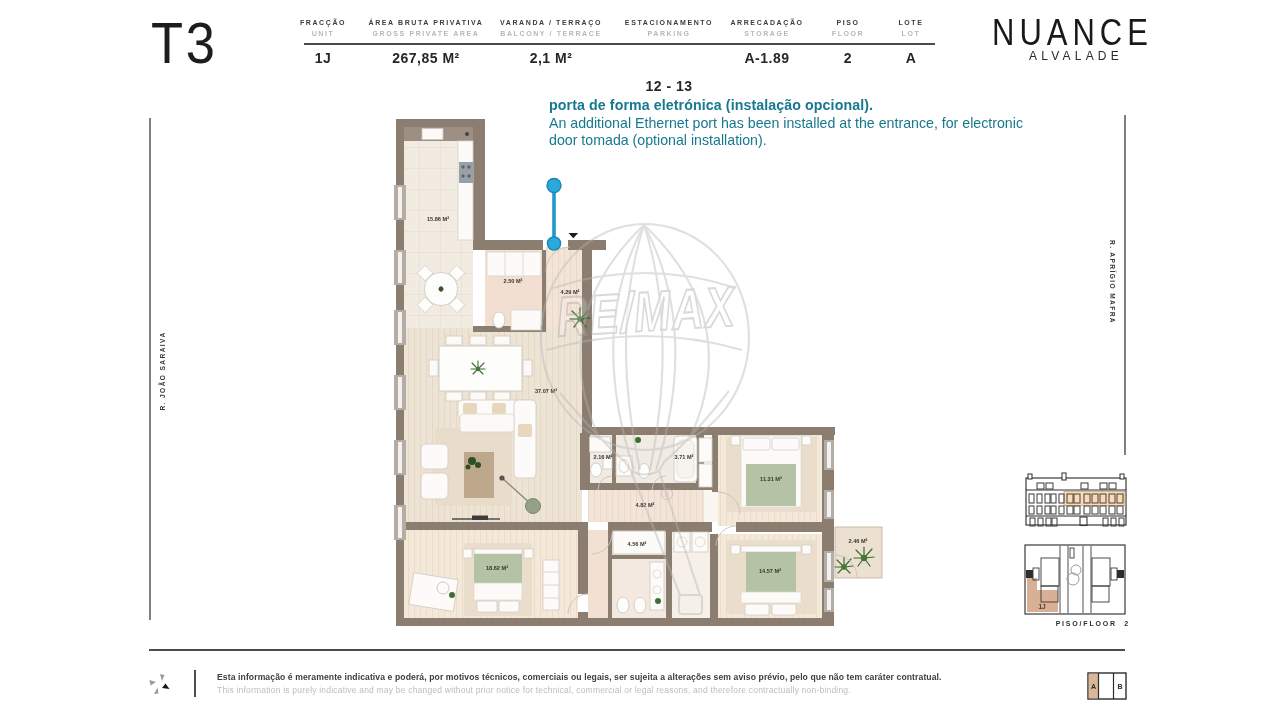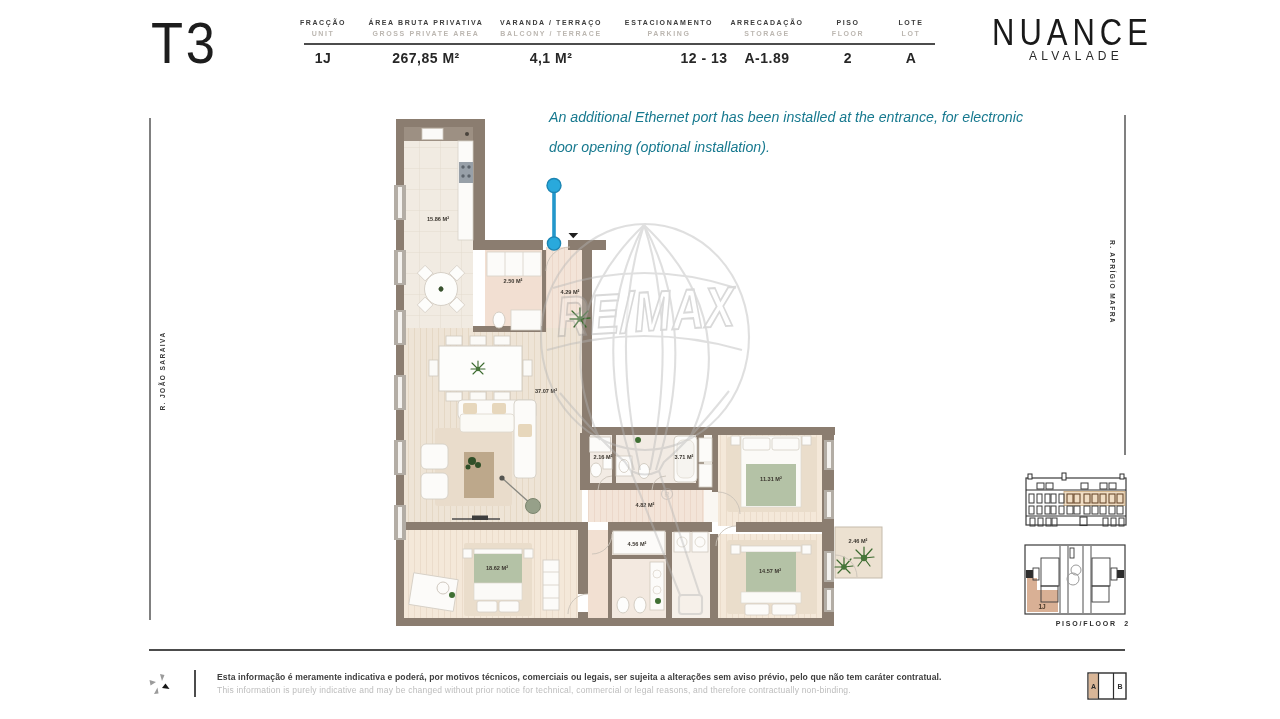--- a/index.html
+++ b/index.html
@@ -13,21 +13,21 @@
   .colh .en{display:block;margin-top:4px;color:#bcb7b1;font-weight:bold;}
   .colv{position:absolute;top:50px;width:160px;text-align:center;font-size:14px;font-weight:bold;
         color:#272727;letter-spacing:0.5px;}
   #rule{left:304px;top:43px;width:631px;height:1.6px;background:#4c4c4c;}
   #nuance{left:992px;top:11px;width:160px;text-align:center;}
   #nuance .n1{font-size:31px;letter-spacing:5px;color:#191919;font-weight:400;transform:scaleY(1.22);transform-origin:center top;}
   #nuance .n2{font-size:12px;letter-spacing:4.2px;color:#2a2a2a;margin-top:2px;transform:translateX(4px);}
   
   #note{left:549px;top:97px;color:#17798f;font-size:14.2px;line-height:17.7px;white-space:nowrap;}
   #note .b{font-weight:bold;letter-spacing:0.1px;}
-  #note .i{font-style:italic;margin-top:12px;}
+  #note .i{}
   
   .street{font-size:6.6px;letter-spacing:1.4px;color:#3a3a3a;font-weight:bold;white-space:nowrap;}
   #st-l{left:162px;top:371px;transform:translate(-50%,-50%) rotate(-90deg);}
   #st-r{left:1112px;top:282px;transform:translate(-50%,-50%) rotate(90deg);}
   
   #f-line{left:149px;top:649px;width:976px;height:1.5px;background:#4c4c4c;}
   #f-bar{left:194px;top:670px;width:1.5px;height:27px;background:#4c4c4c;}
   #f-t1{left:217px;top:672px;width:780px;font-size:8.6px;font-weight:bold;color:#3d3d3d;letter-spacing:0.1px;}
   #f-t2{left:217px;top:685px;width:780px;font-size:8.5px;color:#bdbdbd;letter-spacing:0.2px;}
   #piso{left:1030px;top:620px;width:100px;text-align:right;font-size:7px;font-weight:bold;letter-spacing:1.8px;color:#2e2e2e;}
@@ -439,33 +439,34 @@
   <div class="colh" style="left:243px;">FRACÇÃO<span class="en">UNIT</span></div>
   <div class="colh" style="left:346px;">ÁREA BRUTA PRIVATIVA<span class="en">GROSS PRIVATE AREA</span></div>
   <div class="colh" style="left:471px;">VARANDA / TERRAÇO<span class="en">BALCONY / TERRACE</span></div>
   <div class="colh" style="left:589px;">ESTACIONAMENTO<span class="en">PARKING</span></div>
   <div class="colh" style="left:687px;">ARRECADAÇÃO<span class="en">STORAGE</span></div>
   <div class="colh" style="left:768px;">PISO<span class="en">FLOOR</span></div>
   <div class="colh" style="left:831px;">LOTE<span class="en">LOT</span></div>
   <div class="abs" id="rule"></div>
   <div class="colv" style="left:243px;">1J</div>
   <div class="colv" style="left:346px;">267,85 M²</div>
-  <div class="colv" style="left:471px;">4,1 M²</div>
-  <div class="colv" style="left:624px;">12 - 13</div>
+  <div class="colv" style="left:471px;">2,1 M²</div>
+  <div class="colv" style="left:589px;margin-top:28px;">12 - 13</div>
   <div class="colv" style="left:687px;">A-1.89</div>
   <div class="colv" style="left:768px;">2</div>
   <div class="colv" style="left:831px;">A</div>
   <div class="abs" id="nuance">
       <div class="n1">NUANCE</div>
       <div class="n2">ALVALADE</div>
     </div>
 
   <div class="abs" id="note">
+    <div class="b">porta de forma eletrónica (instalação opcional).</div>
     <div class="i">An additional Ethernet port has been installed at the entrance, for electronic</div>
-    <div class="i">door opening (optional installation).</div>
+    <div class="i">door tomada (optional installation).</div>
   </div>
 
   <div class="abs street" id="st-l">R. JOÃO SARAIVA</div>
   <div class="abs street" id="st-r">R. APRÍGIO MAFRA</div>
 
   <div class="abs" id="f-line"></div>
   <div class="abs" id="f-bar"></div>
   <div class="abs" id="f-t1">Esta informação é meramente indicativa e poderá, por motivos técnicos, comerciais ou legais, ser sujeita a alterações sem aviso prévio, pelo que não tem caráter contratual.</div>
   <div class="abs" id="f-t2">This information is purely indicative and may be changed without prior notice for technical, commercial or legal reasons, and therefore contractually non-binding.</div>
   <div class="abs" id="piso">PISO/FLOOR&nbsp;&nbsp;2</div>

